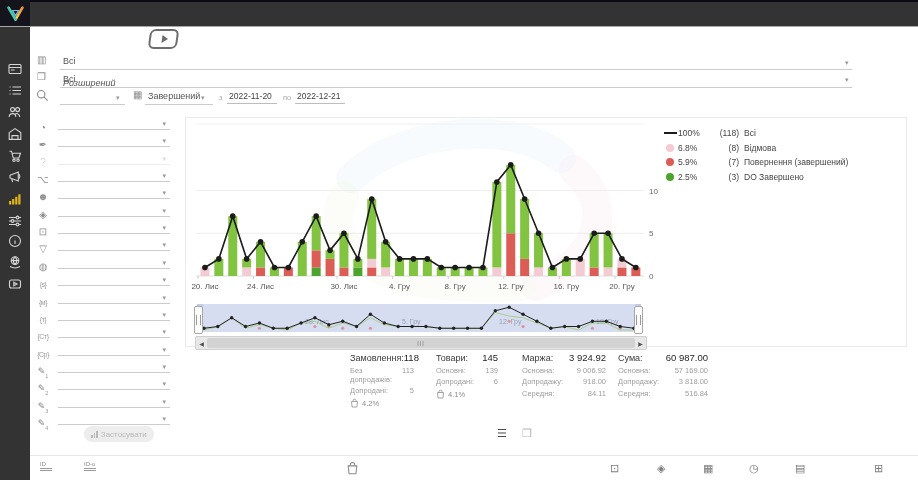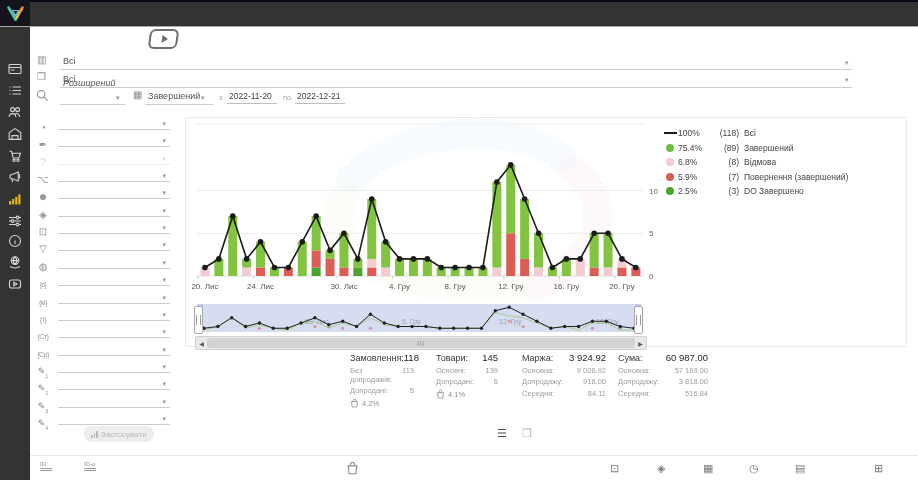--- a/index.html
+++ b/index.html
@@ -468,28 +468,20 @@
         <div class="lg-row">
           <div class="lg-mark">
             <div class="lg-line"></div>
           </div>
           <div class="lg-pct">100%</div>
           <div class="lg-cnt">(118)</div>
           <div class="lg-lab">Всі</div>
         </div>
         <div class="lg-row">
           <div class="lg-mark">
-            <div class="lg-dot" style="background: rgb(109, 191, 68);"></div>
-          </div>
-          <div class="lg-pct">75.4%</div>
-          <div class="lg-cnt">(89)</div>
-          <div class="lg-lab">Завершений</div>
-        </div>
-        <div class="lg-row">
-          <div class="lg-mark">
             <div class="lg-dot" style="background: rgb(243, 204, 211);"></div>
           </div>
           <div class="lg-pct">6.8%</div>
           <div class="lg-cnt">(8)</div>
           <div class="lg-lab">Відмова</div>
         </div>
         <div class="lg-row">
           <div class="lg-mark">
             <div class="lg-dot" style="background: rgb(220, 92, 86);"></div>
           </div>

